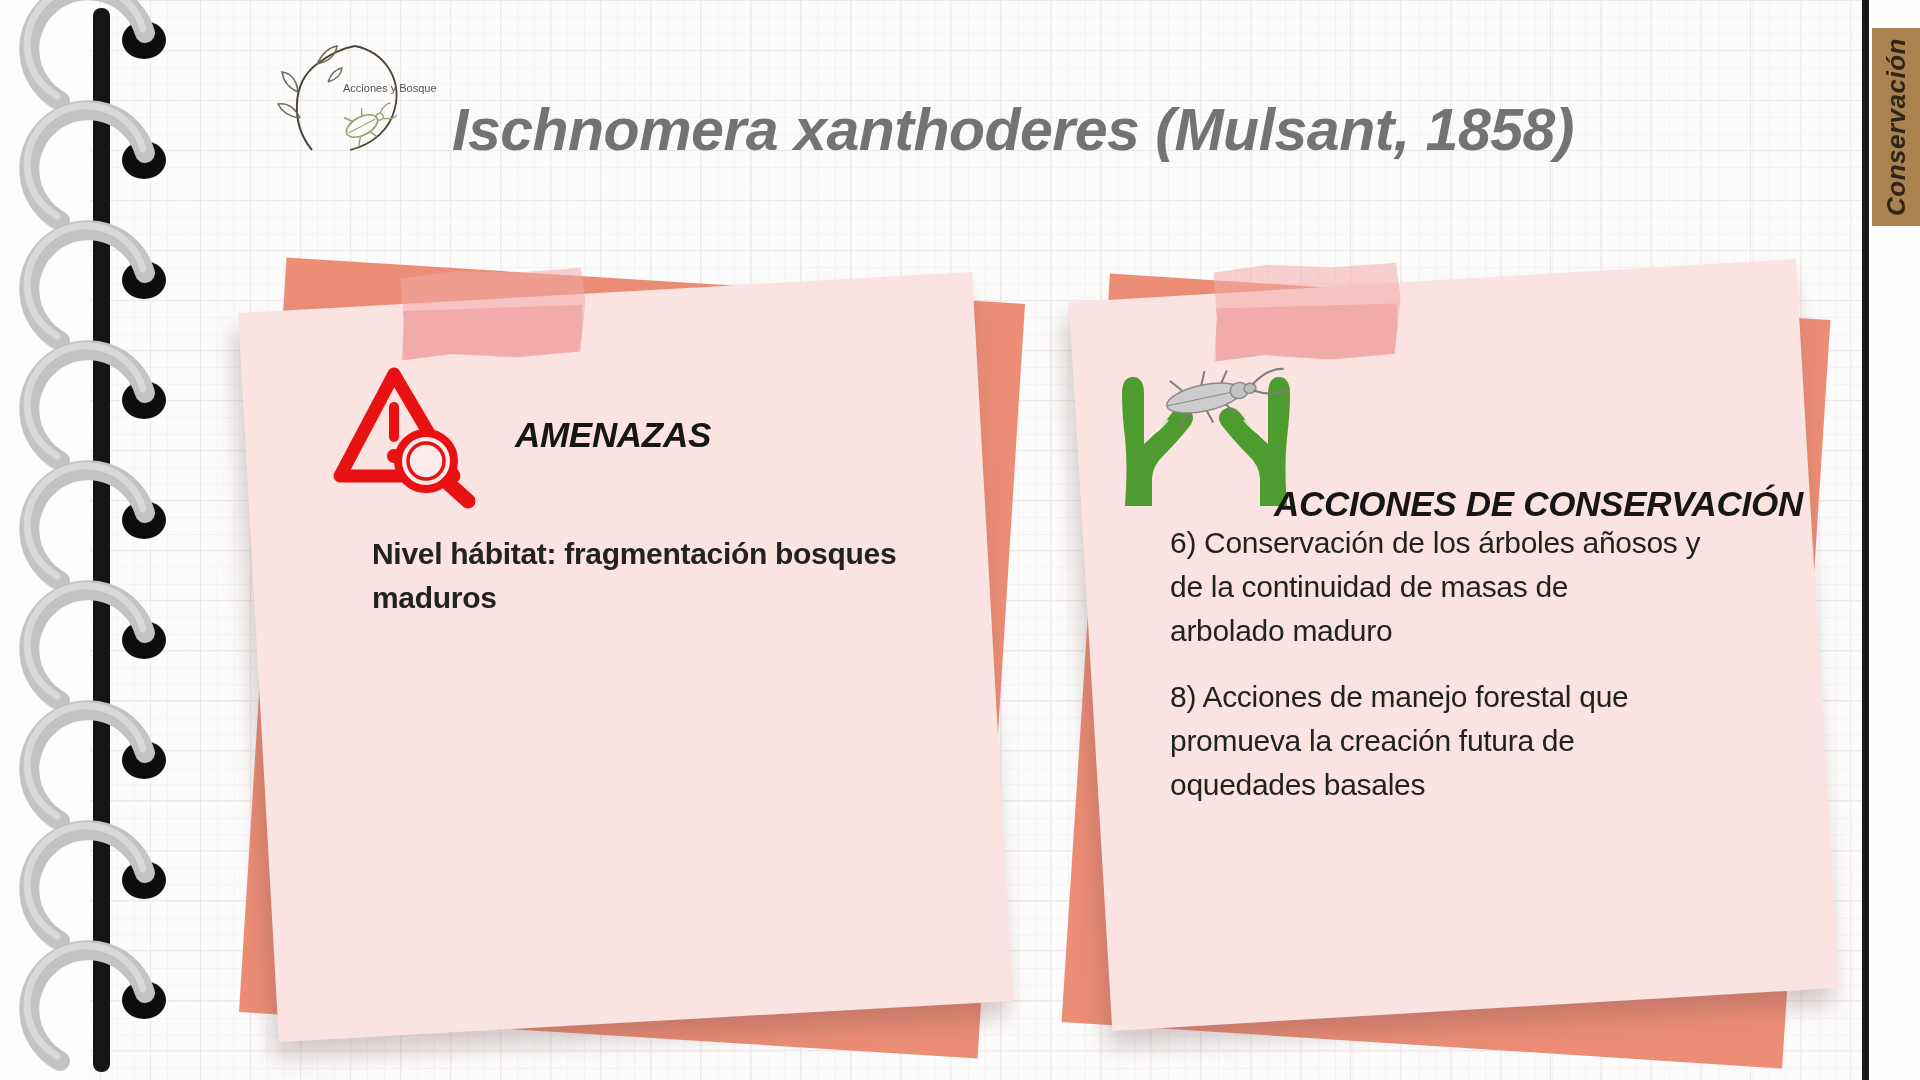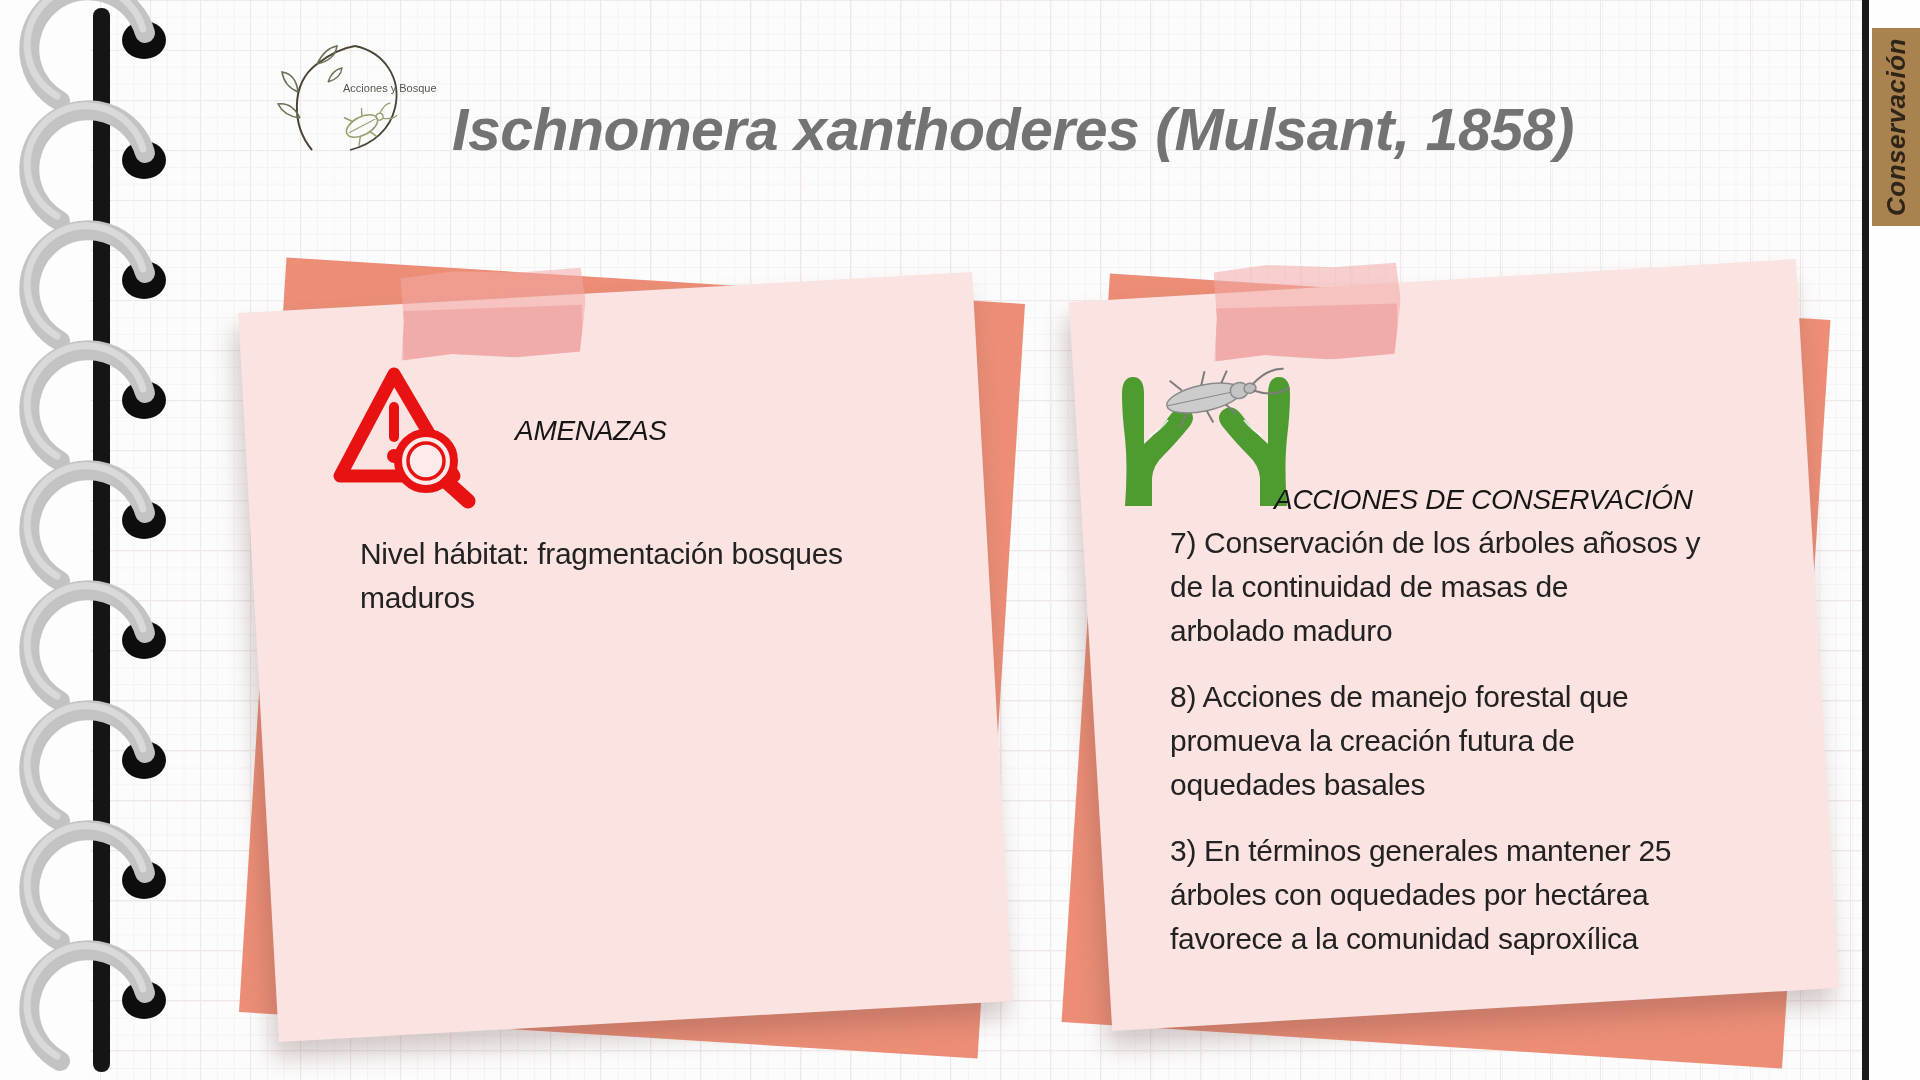--- a/index.html
+++ b/index.html
@@ -32,21 +32,21 @@
     color:#737373;white-space:nowrap;letter-spacing:-0.5px;}
 
   .sheet{position:absolute;}
   .sheet-back{background:#ec8e76;}
   .sheet-front{background:#fae3e1;box-shadow:-6px 16px 24px rgba(105,70,70,.28);}
   .tape{position:absolute;background:rgba(243,170,167,.55);
     clip-path:polygon(2% 8%,30% 2%,65% 6%,98% 3%,100% 40%,96% 94%,62% 98%,28% 92%,1% 97%,3% 55%);}
   .tape::after{content:"";position:absolute;left:2%;top:44%;width:96%;height:54%;
     background:rgba(235,143,140,.45);}
 
-  .card-heading{position:absolute;font-size:28px;font-weight:normal;font-style:italic;color:#161616;
+  .card-heading{position:absolute;font-size:35px;font-weight:bold;font-style:italic;color:#161616;
     white-space:nowrap;letter-spacing:-0.3px;}
   .card-body{position:absolute;font-size:30px;line-height:44px;color:#222;letter-spacing:-0.3px;}
   .card-body p{margin:0 0 22px 0;white-space:pre-line;}
   .icon-box{position:absolute;}
 </style>
 </head>
 <body>
 
 <div class="stage">
 
@@ -64,21 +64,21 @@
         <rect x="62" y="40" width="10" height="40" rx="5" fill="#e81212"></rect>
         <circle cx="67" cy="94" r="7" fill="#e81212"></circle>
         <circle cx="99" cy="99" r="28" fill="#fcebea" stroke="#e81212" stroke-width="8"></circle>
         <circle cx="99" cy="99" r="18" fill="none" stroke="#e81212" stroke-width="3.5"></circle>
         <line x1="121" y1="121" x2="141" y2="139" stroke="#e81212" stroke-width="15" stroke-linecap="round"></line>
       </svg>
     </div>
 
     <div class="card-heading" style="left:515px;top:415px;">AMENAZAS</div>
 
-    <div class="card-body" style="left:360px;top:532px;width:560px;">
+    <div class="card-body" style="left:372px;top:532px;width:560px;font-weight:bold;">
       <p>Nivel hábitat: fragmentación bosques
 maduros</p>
     </div>
   </div>
 
   <div>
     <div class="sheet sheet-back" style="left:1085px;top:296px;width:722px;height:750px;transform:rotate(3.7deg);"></div>
     <div class="sheet sheet-front" style="left:1090px;top:280px;width:728px;height:730px;transform:rotate(-3.4deg);"></div>
     <div class="tape" style="left:1211px;top:262px;width:190px;height:100px;transform:rotate(-1.5deg);"></div>
 
@@ -105,29 +105,26 @@
           <path d="M 50 3 Q 68 14 86 8" stroke="#7d7d7d" stroke-width="2" fill="none"></path>
           <path d="M -20 -12 L -30 -24 M 0 -13 L 6 -26 M 20 -11 L 28 -22" stroke="#7d7d7d" stroke-width="2" fill="none"></path>
           <path d="M -20 12 L -30 24 M 0 13 L 4 26 M 20 11 L 28 22" stroke="#7d7d7d" stroke-width="2" fill="none"></path>
         </g>
       </svg>
     </div>
 
     <div class="card-heading" style="left:1274px;top:484px;">ACCIONES DE CONSERVACIÓN</div>
 
     <div class="card-body" style="left:1170px;top:521px;width:600px;">
-      <p>7) Conservación de los árboles añosos y
+      <p>6) Conservación de los árboles añosos y
 de la continuidad de masas de
 arbolado maduro</p>
       <p>8) Acciones de manejo forestal que
 promueva la creación futura de
 oquedades basales</p>
-      <p>3) En términos generales mantener 25
-árboles con oquedades por hectárea
-favorece a la comunidad saproxílica</p>
     </div>
   </div>
 
   <svg class="spiral" width="220" height="1080" viewBox="0 0 220 1080">
     <defs>
       <g id="ring">
         <ellipse cx="144" cy="40" rx="22" ry="19" fill="#0d0d0d"></ellipse>
         <path d="M 145 33 A 59 59 0 1 0 60 101" fill="none" stroke="#c3c3c3" stroke-width="20" stroke-linecap="round"></path>
         <path d="M 143 29 A 59 59 0 1 0 57 96" fill="none" stroke="#dddddd" stroke-width="7" stroke-linecap="round" opacity=".85"></path>
       </g>

